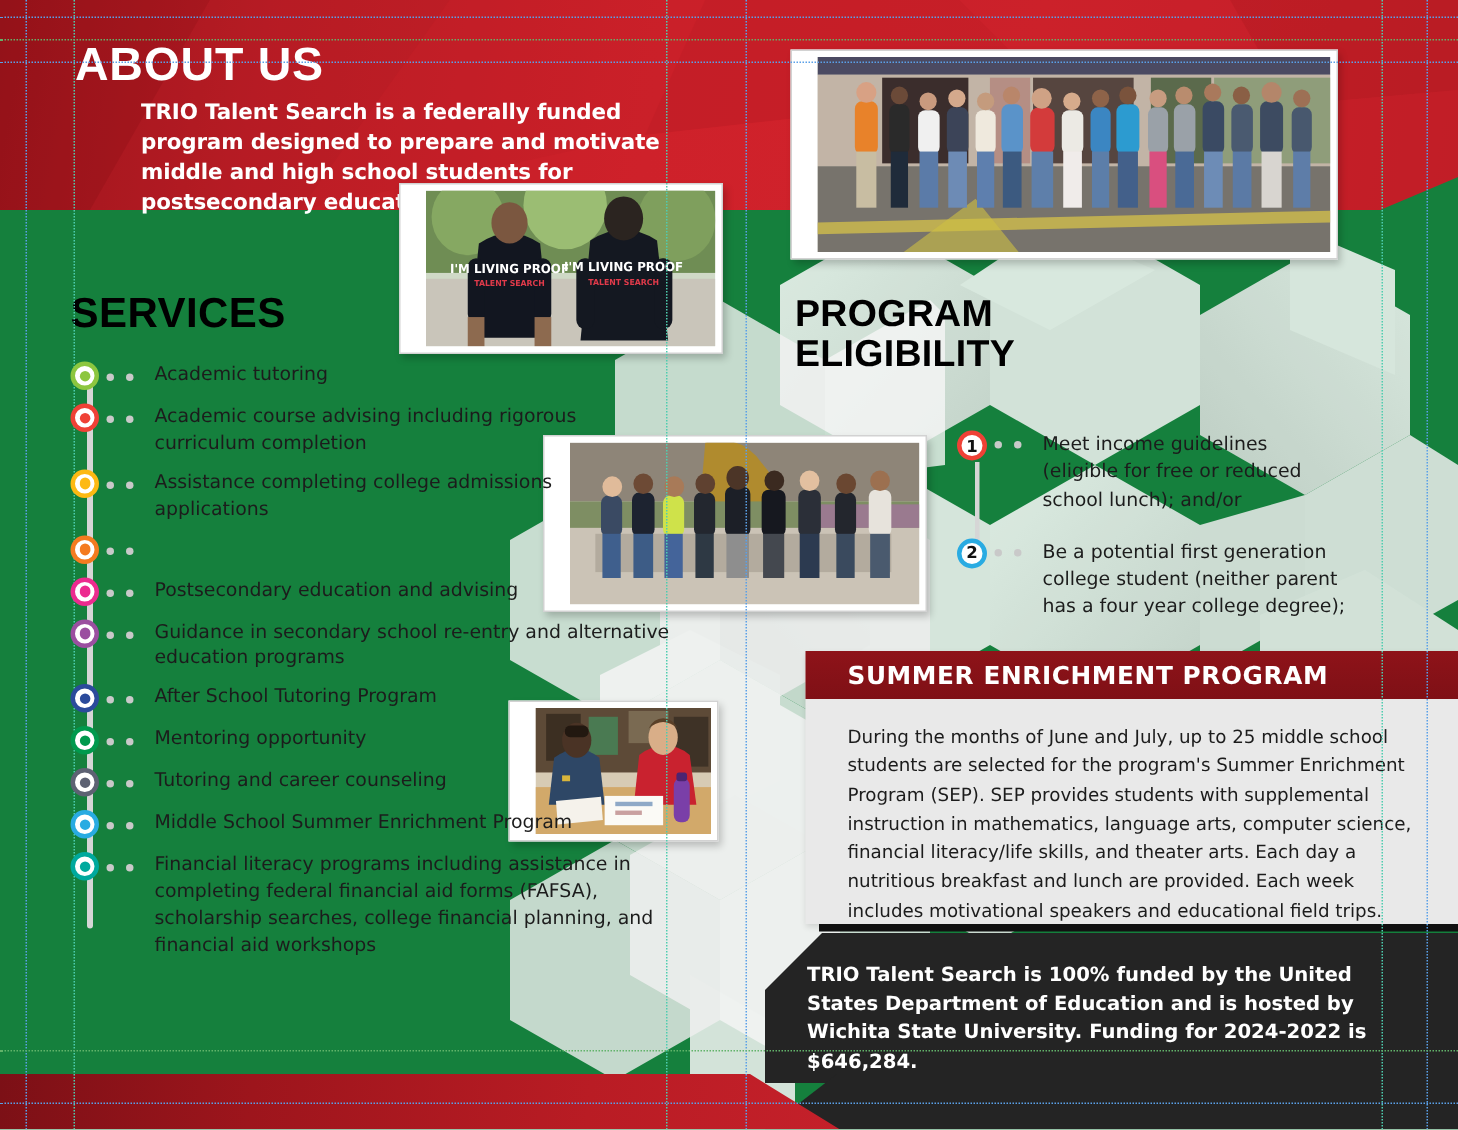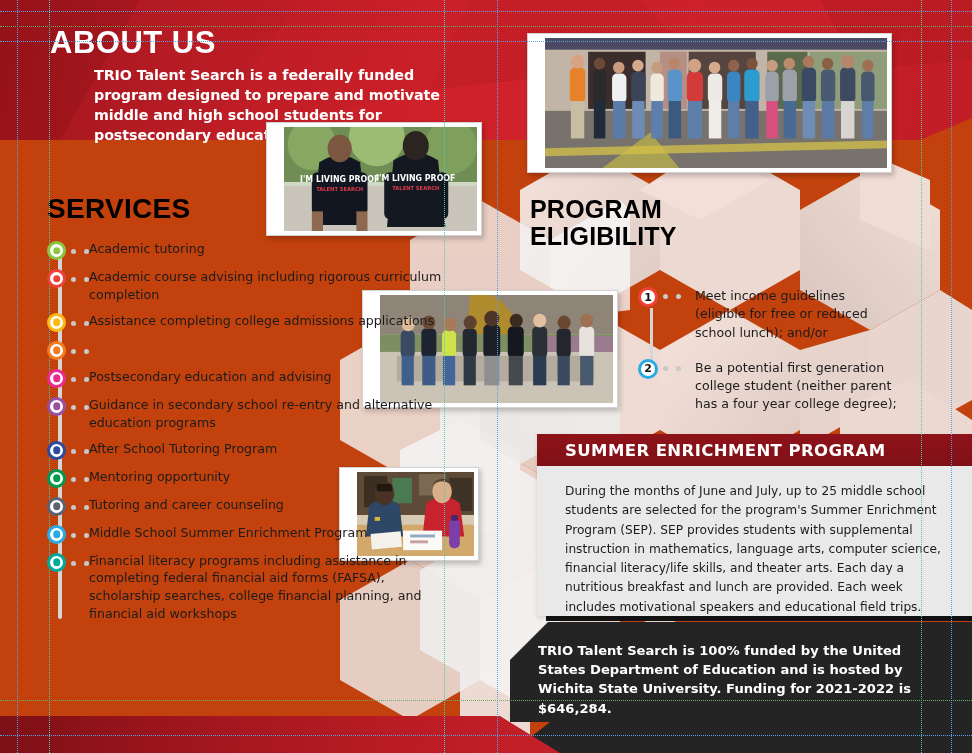--- a/index.html
+++ b/index.html
@@ -5,21 +5,21 @@
   * { box-sizing: border-box; margin:0; padding:0; }
   html, body {
     width: 972px; height: 753px;
     background: #ffffff;
     font-family: "Liberation Sans", sans-serif;
     overflow: hidden;
   }
   #page {
     position: relative;
     width: 972px; height: 753px;
-    background: #c2410c;
+    background: #15803d;
     overflow: hidden;
   }
 
   
   .geo {
     position: absolute;
     pointer-events: none;
   }
   .geo-right {
     left: 400px; top: 150px; width: 572px; height: 600px;
@@ -109,20 +109,21 @@
   .bullet::after {
     content:""; position:absolute;
     left:50%; top:50%; transform:translate(-50%,-50%);
     width: 7.5px; height: 7.5px; border-radius:50%;
     background: currentColor;
   }
   .dots { flex:0 0 auto; display:flex; align-items:center; gap:8px; margin: 9px 0 0 5px; }
   .dots i { width: 5px; height:5px; border-radius:50%; background:#c9c9c9; display:block; }
   .svc-text {
     flex: 1 1 auto;
+    margin-left: 14px;
     font-family: "DejaVu Sans", sans-serif;
     font-size: 12.6px; line-height: 1.42; color: #1c1c1c;
   }
 
   
   .pe-title {
     position: absolute; left: 530px; top: 196px;
     width: 170px;
     font-size: 25px; font-weight: 700; color: #000;
     line-height: 1.08; letter-spacing: 0.2px;
@@ -572,21 +573,21 @@
 
   <div class="sep">
     <div class="sep-header">
       <span>SUMMER ENRICHMENT PROGRAM</span>
     </div>
     <div class="sep-body">During the months of June and July, up to 25 middle school students are selected for the program's Summer Enrichment Program (SEP). SEP provides students with supplemental instruction in mathematics, language arts, computer science, financial literacy/life skills, and theater arts. Each day a nutritious breakfast and lunch are provided. Each week includes motivational speakers and educational field trips.</div>
   </div>
 
   <div class="funding-strip"></div>
   <div class="funding"></div>
-  <div class="funding-text">TRIO Talent Search is 100% funded by the United States Department of Education and is hosted by Wichita State University. Funding for 2021-2022 is $646,284.</div>
+  <div class="funding-text">TRIO Talent Search is 100% funded by the United States Department of Education and is hosted by Wichita State University. Funding for 2024-2022 is $646,284.</div>
 
   <div class="bottom-dark"></div>
   <div class="bottom-bar"></div>
 
   <div class="guide gv" style="left:17px; top:0; height:753px; border-color:#5aa0e8;"></div>
   <div class="guide gv" style="left:49px; top:0; height:753px; border-color:#4ecdb0;"></div>
   <div class="guide gv" style="left:444px; top:0; height:753px; border-color:#4ecdb0;"></div>
   <div class="guide gv" style="left:497px; top:0; height:753px; border-color:#5aa0e8;"></div>
   <div class="guide gv" style="left:921px; top:0; height:753px; border-color:#4ecdb0;"></div>
   <div class="guide gv" style="left:951px; top:0; height:753px; border-color:#5aa0e8;"></div>

